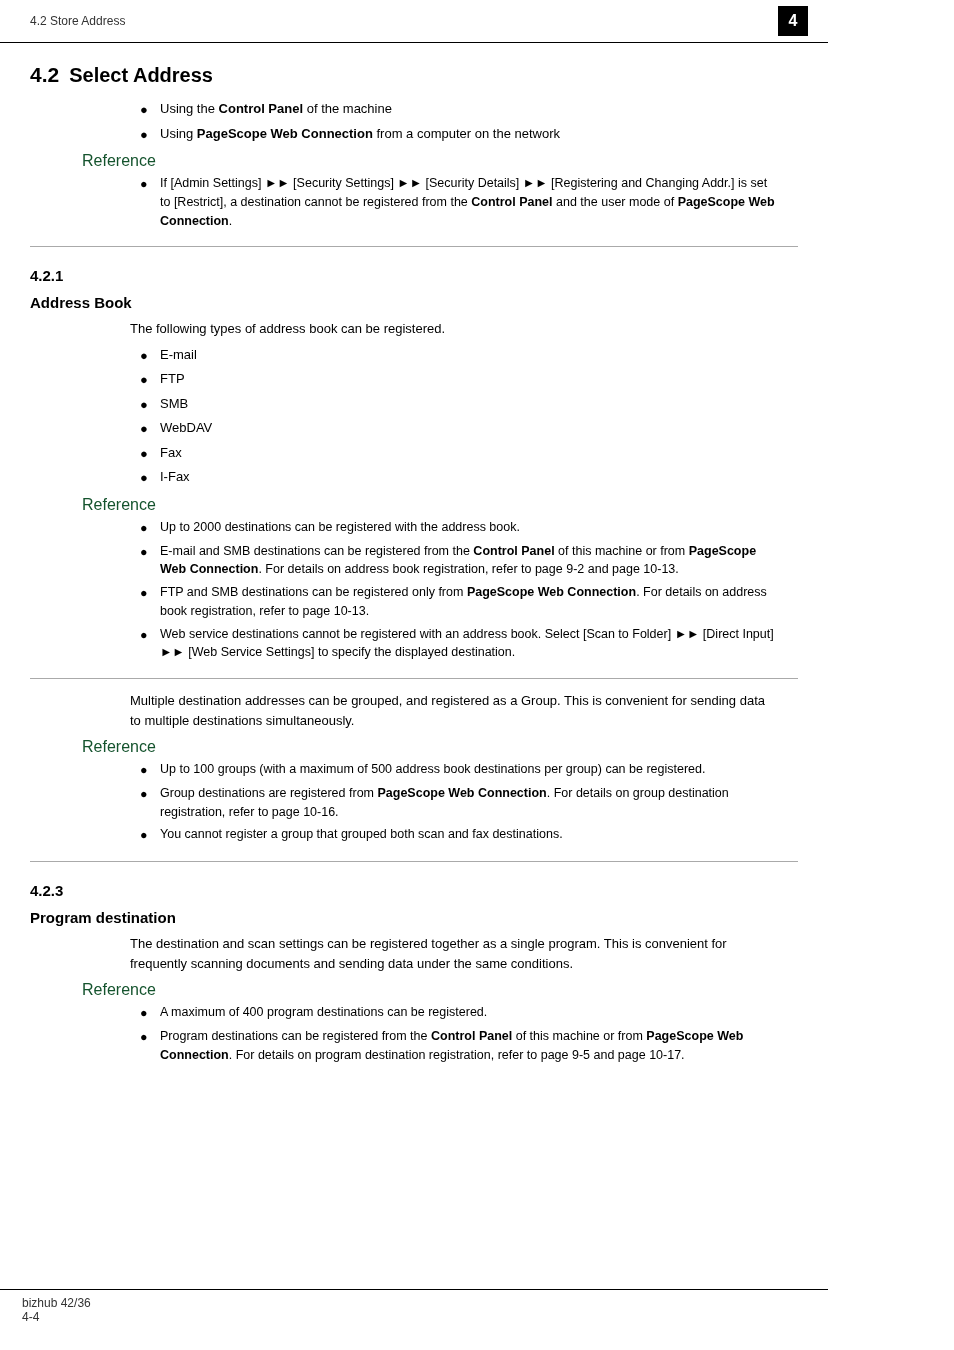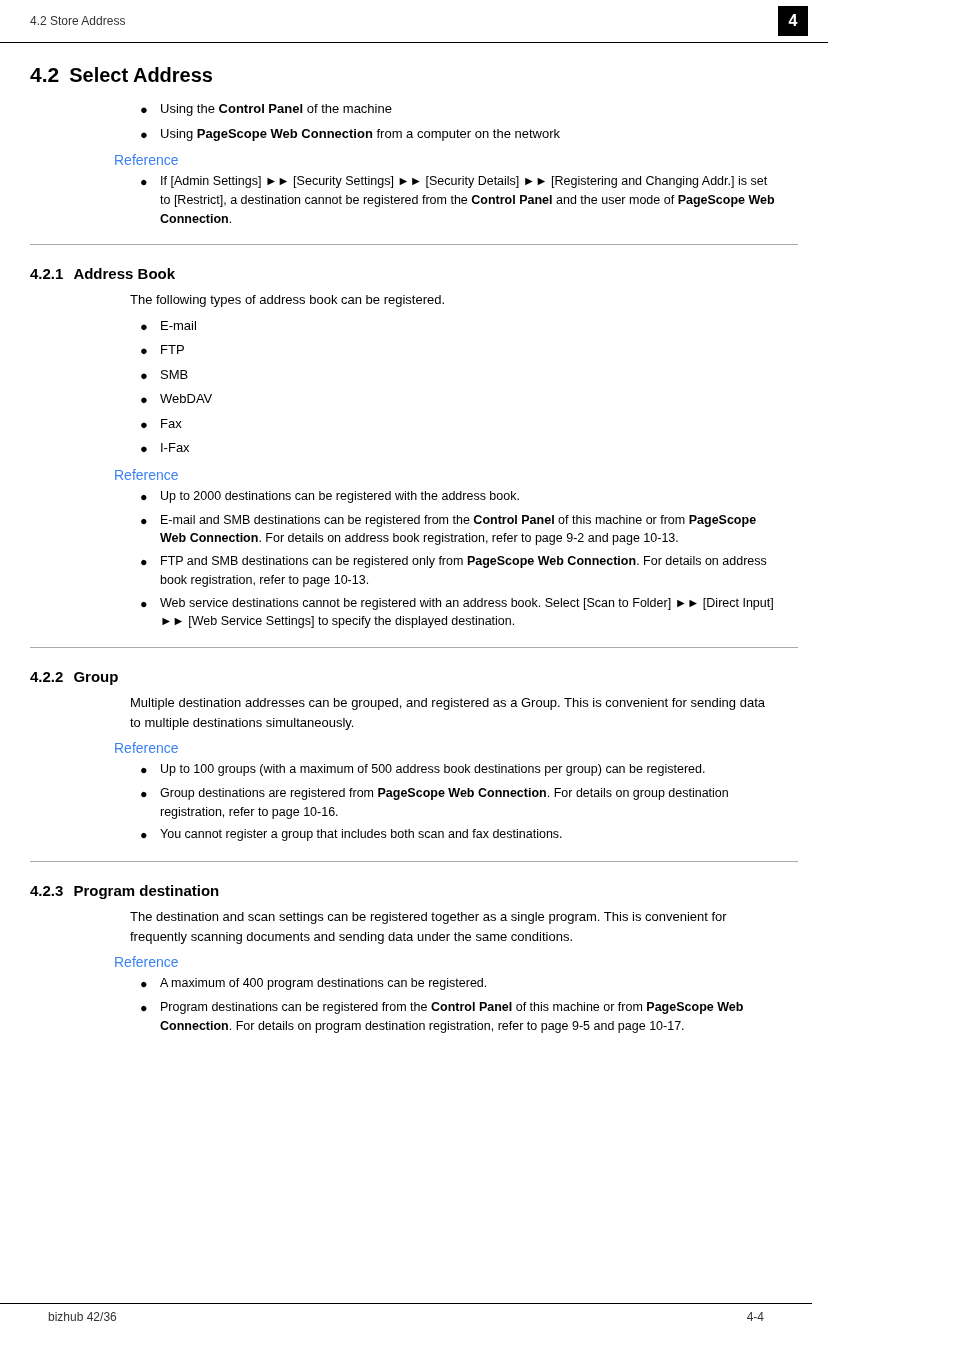--- a/index.html
+++ b/index.html
@@ -63,20 +63,21 @@
       font-weight: bold;
     }
     .subsection-title {
       font-size: 15px;
       font-weight: bold;
       margin-bottom: 8px;
       margin-top: 20px;
       display: flex;
       align-items: baseline;
       gap: 10px;
+      flex-direction: column;
     }
     .subsection-title .num {
       font-size: 15px;
       font-weight: bold;
     }
     .body-text-full {
       margin-left: 100px;
       margin-right: 20px;
       line-height: 1.5;
       margin-bottom: 6px;
@@ -96,24 +97,24 @@
     .bullet-dot {
       min-width: 16px;
       margin-right: 4px;
       margin-top: 1px;
     }
     .bullet-text {
       flex: 1;
     }
     
     .reference-label {
-      margin-left: 84px;
+      margin-left: 52px;
       font-style: normal;
-      font-size: 14px;
-      color: #3b82f6;
+      font-size: 16px;
+      color: #14532d;
       margin-bottom: 4px;
       margin-top: 8px;
     }
     
     .ref-list {
       margin-left: 110px;
       margin-right: 20px;
       margin-bottom: 8px;
     }
     .ref-item {
@@ -137,27 +138,28 @@
     .divider {
       border: none;
       border-top: 1px solid #aaa;
       margin: 12px 0 12px 0;
     }
     
     .footer {
       position: absolute;
       bottom: 20px;
       left: 0;
-      right: 16px;
+      right: 0;
       display: flex;
       justify-content: space-between;
-      padding: 6px 48px;
+      padding: 6px 22px;
       border-top: 1px solid #000;
       font-size: 12px;
       color: #333;
+      flex-direction: column;
     }
     
     .section-block {
       margin-bottom: 16px;
     }
   </style>
 </head>
 <body>
 
 <div class="page">
@@ -250,40 +252,36 @@
         <div class="ref-item">
           <span class="ref-dot">●</span>
           <span class="ref-text">Web service destinations cannot be registered with an address book. Select [Scan to Folder] ►► [Direct Input] ►► [Web Service Settings] to specify the displayed destination.</span>
         </div>
       </div>
     </div>
 
     <hr class="divider">
 
     <div class="section-block">
-      <div class="subsection-title">
-        <span class="num">4.2.2</span>
-        <span>Group</span>
-      </div>
 
       <div class="body-text-full">Multiple destination addresses can be grouped, and registered as a Group. This is convenient for sending data to multiple destinations simultaneously.</div>
 
       <div class="reference-label">Reference</div>
       <div class="ref-list">
         <div class="ref-item">
           <span class="ref-dot">●</span>
           <span class="ref-text">Up to 100 groups (with a maximum of 500 address book destinations per group) can be registered.</span>
         </div>
         <div class="ref-item">
           <span class="ref-dot">●</span>
           <span class="ref-text">Group destinations are registered from <span class="bold">PageScope Web Connection</span>. For details on group destination registration, refer to page 10-16.</span>
         </div>
         <div class="ref-item">
           <span class="ref-dot">●</span>
-          <span class="ref-text">You cannot register a group that includes both scan and fax destinations.</span>
+          <span class="ref-text">You cannot register a group that grouped both scan and fax destinations.</span>
         </div>
       </div>
     </div>
 
     <hr class="divider">
 
     <div class="section-block">
       <div class="subsection-title">
         <span class="num">4.2.3</span>
         <span>Program destination</span>

